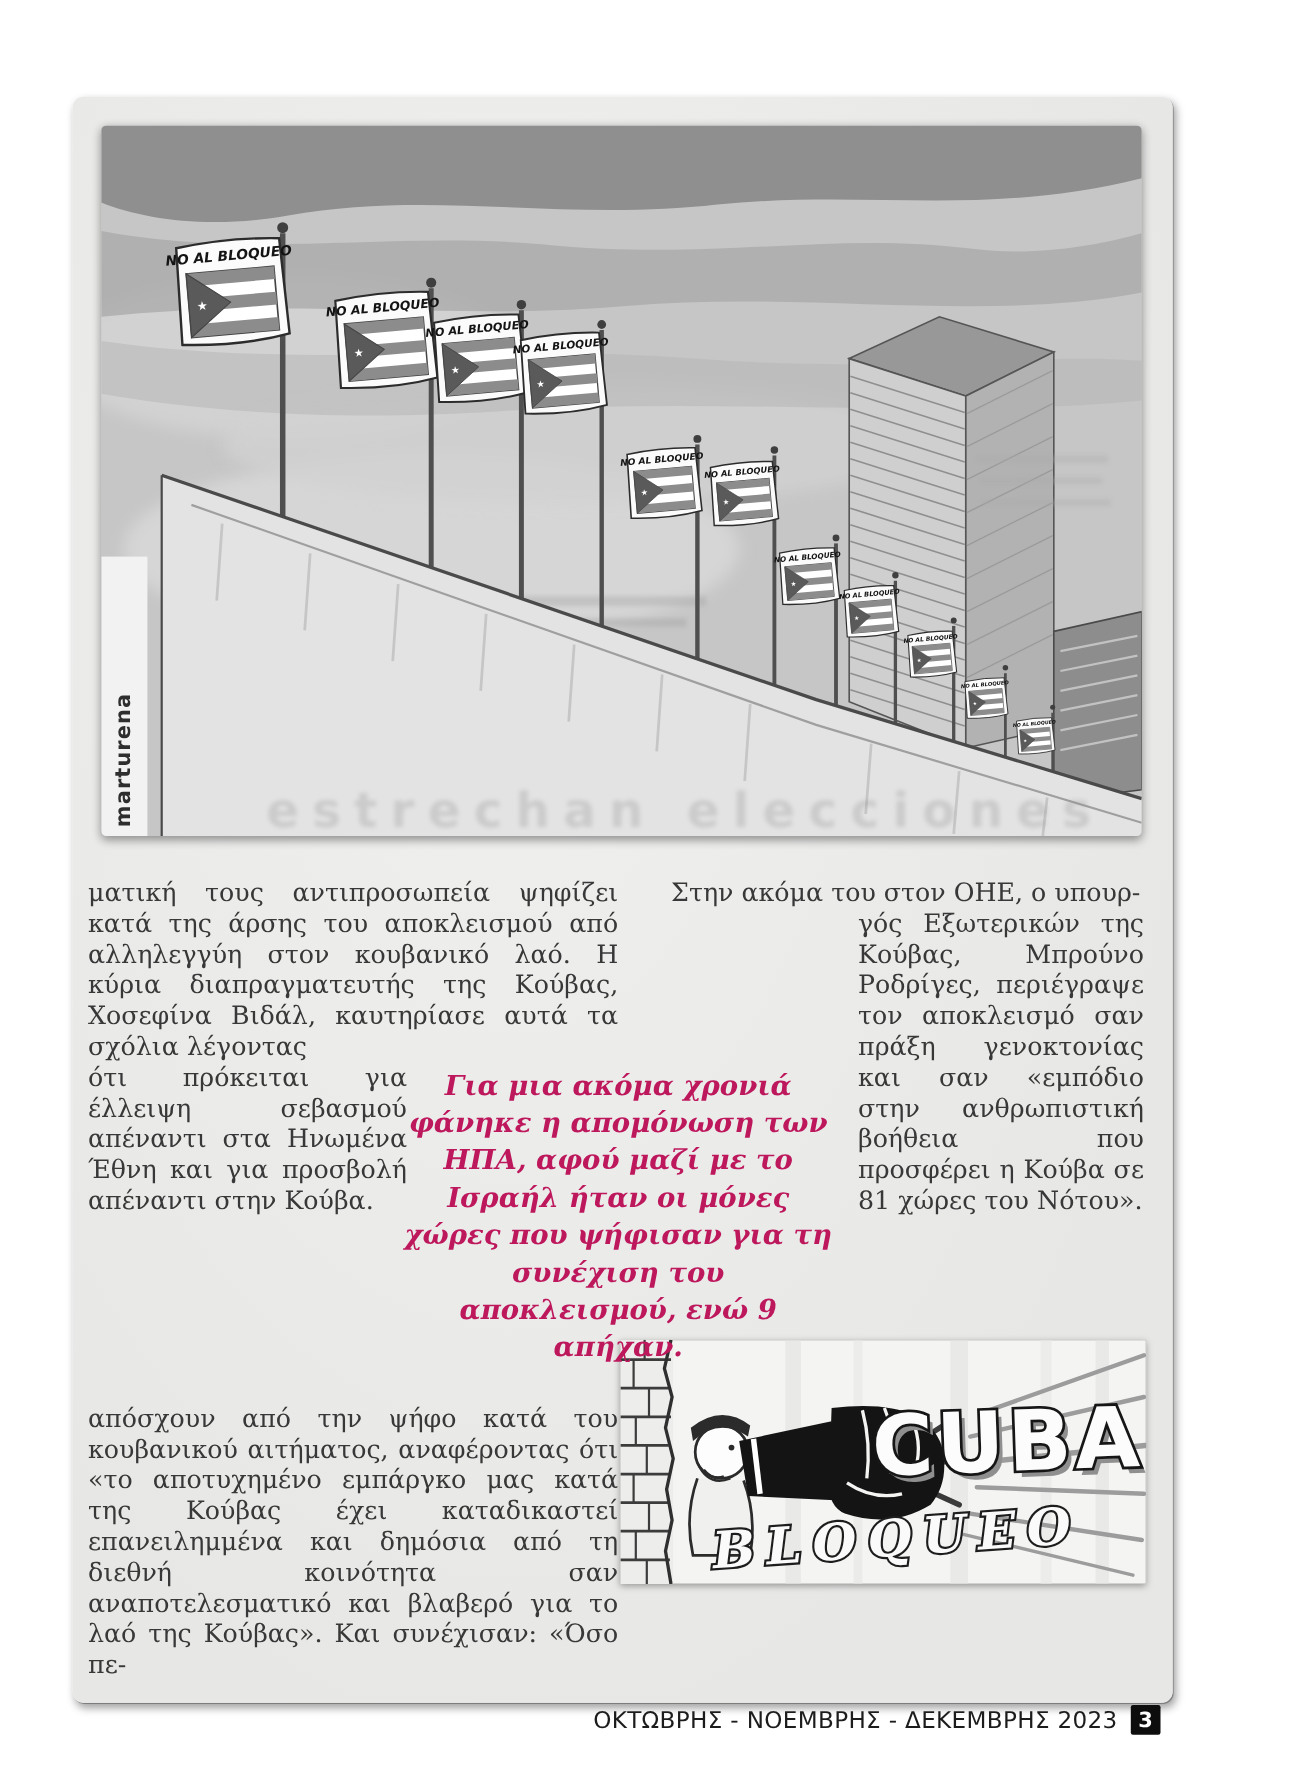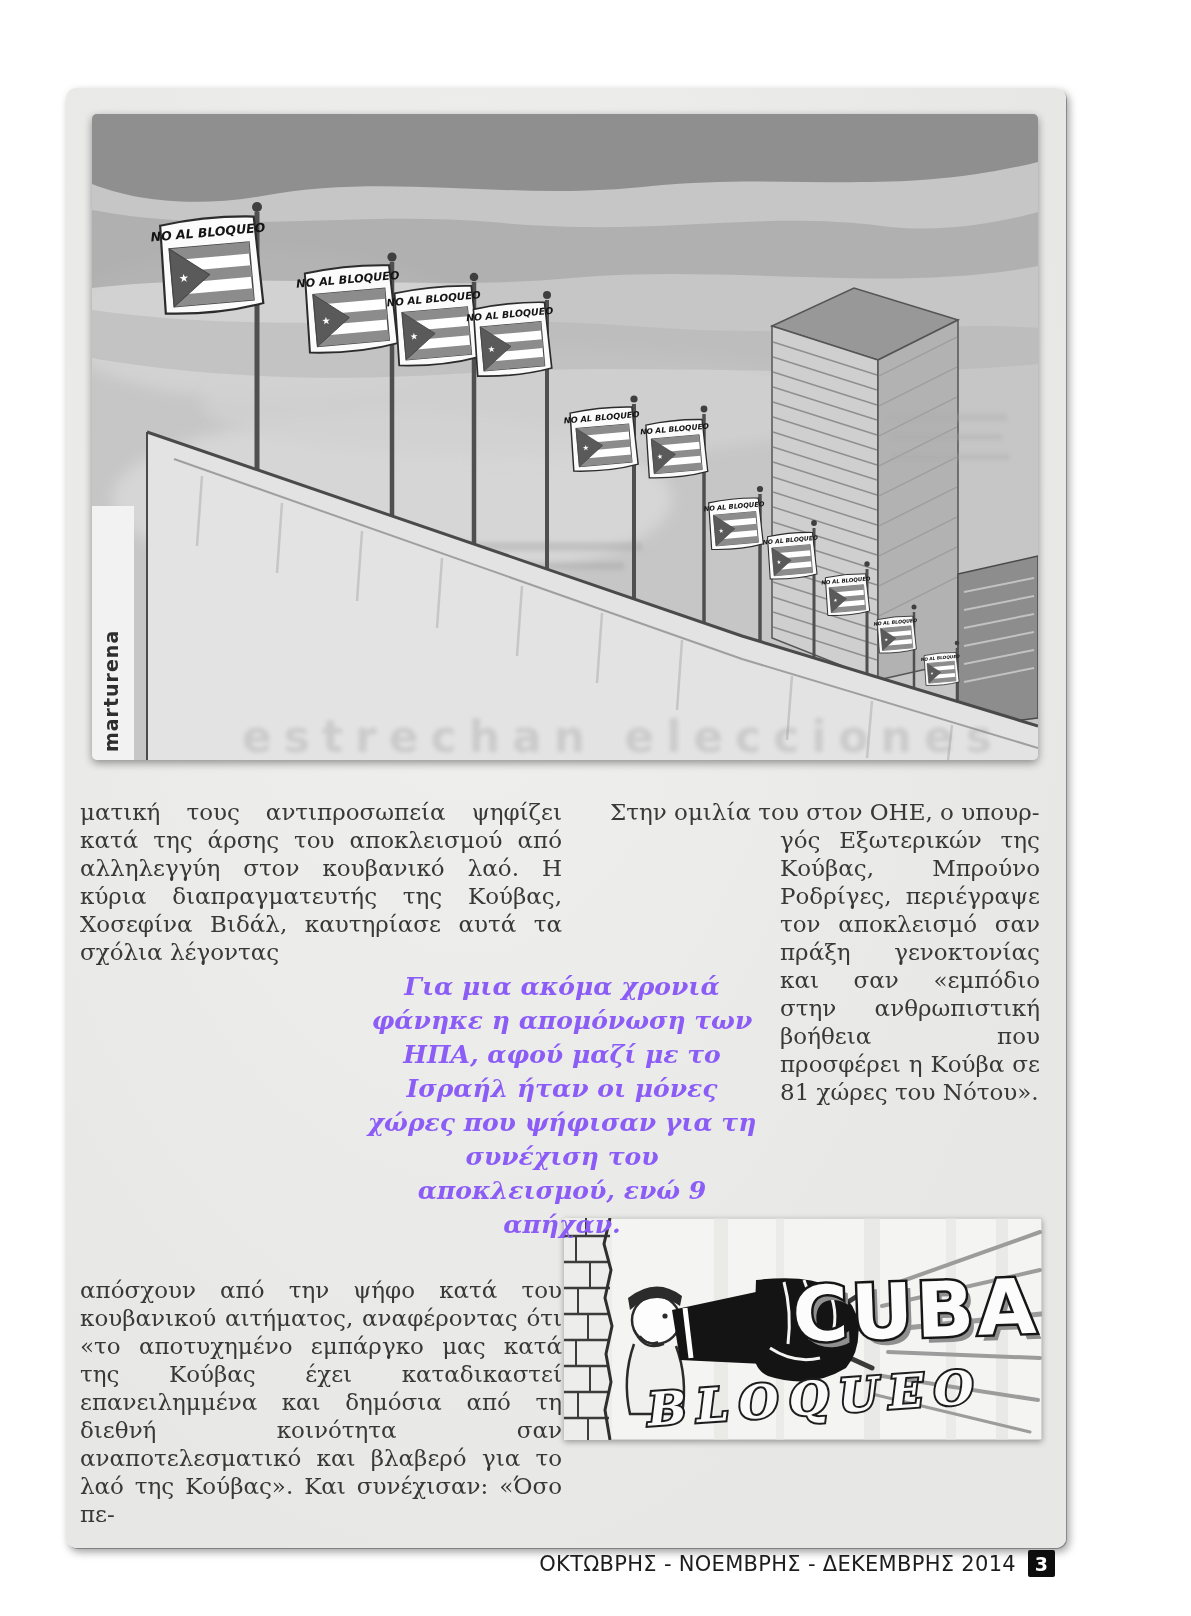--- a/index.html
+++ b/index.html
@@ -14,21 +14,21 @@
   .col{position:absolute;font-size:23px;line-height:28px;color:#383838;}
   .col p{margin:0;text-align:justify;}
   .col p.ind{text-indent:34px;}
   .col-left{left:80px;top:798px;width:482px;}
   .col-right{left:576px;top:798px;width:464px;}
   .spacer-right{float:right;width:192px;height:310px;}
   .spacer-left{float:left;width:204px;height:280px;}
   .clear-r{clear:right;}
   .pull-quote{position:absolute;left:366px;top:970px;width:392px;z-index:5;
               font-style:italic;font-weight:bold;font-size:25px;line-height:34px;
-              color:#8b5cf6;text-align:center;}
+              color:#be185d;text-align:center;}
   .poster{position:absolute;left:564px;top:1218px;width:478px;height:222px;
           box-shadow:0 2px 6px rgba(0,0,0,.35);background:#f4f4f2;}
   .footer{position:absolute;top:1550px;right:136px;display:flex;align-items:center;gap:12px;
           font-family:"DejaVu Sans", sans-serif;font-size:21px;color:#1c1c1c;letter-spacing:.3px;}
   .page-num{width:27px;height:27px;background:#0d0d0d;color:#fff;display:flex;align-items:center;
             justify-content:center;font-weight:bold;font-size:19px;border-radius:2px;
             font-family:"DejaVu Sans", sans-serif;}
 </style>
 </head>
 <body>
@@ -227,25 +227,26 @@
         <rect x="0" y="392" width="42" height="254" fill="#f2f2f2"></rect>
         <text transform="translate(26,638) rotate(-90)" font-family="DejaVu Sans, sans-serif" font-size="19" font-weight="bold" letter-spacing="1" fill="#2e2e2e">marturena</text>
       </g>
     </svg>
   </div>
 
   <div class="article">
     <div class="col col-left">
       <p>ματική τους αντιπροσωπεία ψηφίζει κατά της άρσης του αποκλεισμού από αλληλεγγύη στον κουβανικό λαό. Η κύρια διαπραγματευτής της Κούβας, Χοσεφίνα Βιδάλ, καυτηρίασε αυτά τα σχόλια λέγοντας</p>
       <div class="spacer-right"></div>
+      <p>ότι πρόκειται για έλλειψη σεβασμού απέναντι στα Ηνωμένα Έθνη και για προσβολή απέναντι στην Κούβα.</p>
       <p class="clear-r">απόσχουν από την ψήφο κατά του κουβανικού αιτήματος, αναφέροντας ότι «το αποτυχημένο εμπάργκο μας κατά της Κούβας έχει καταδικαστεί επανειλημμένα και δημόσια από τη διεθνή κοινότητα σαν αναποτελεσματικό και βλαβερό για το λαό της Κούβας». Και συνέχισαν: «Όσο πε-</p>
     </div>
 
     <div class="col col-right">
-      <p class="ind">Στην ομιλία του στον ΟΗΕ, ο υπουρ-</p>
+      <p class="ind">Στην ακόμα του στον ΟΗΕ, ο υπουρ-</p>
       <div class="spacer-left"></div>
       <p>γός Εξωτερικών της Κούβας, Μπρούνο Ροδρίγες, περιέγραψε τον αποκλεισμό σαν πράξη γενοκτονίας και σαν «εμπόδιο στην ανθρωπιστική βοήθεια που προσφέρει η Κούβα σε 81 χώρες του Νότου».</p>
     </div>
 
     <div class="pull-quote">Για μια ακόμα χρονιά φάνηκε η απομόνωση των ΗΠΑ, αφού μαζί με το Ισραήλ ήταν οι μόνες χώρες που ψήφισαν για τη συνέχιση του αποκλεισμού, ενώ 9 απήχαν.</div>
   </div>
 
   <div class="poster">
     <svg width="478" height="222" viewBox="0 0 478 222">
       <rect x="0" y="0" width="478" height="222" fill="#f4f4f2" stroke="#b5b5b5" stroke-width="1"></rect>
@@ -288,16 +289,16 @@
       </g>
       <g font-family="DejaVu Sans, sans-serif" font-weight="bold" font-size="76" letter-spacing="3" text-anchor="middle">
         <text x="357" y="125" fill="#8f8f8f" transform="rotate(-2 357 105)">CUBA</text>
         <text x="352" y="119" fill="#fcfcfc" stroke="#161616" stroke-width="5" style="paint-order:stroke" transform="rotate(-2 352 100)">CUBA</text>
       </g>
       <text x="252" y="196" text-anchor="middle" font-family="DejaVu Serif, serif" font-style="italic" font-weight="bold" font-size="46" letter-spacing="10" fill="#fafafa" stroke="#1d1d1d" stroke-width="4" style="paint-order:stroke" transform="rotate(-4 252 186)">BLOQUEO</text>
     </svg>
   </div>
 
   <div class="footer">
-    <span>ΟΚΤΩΒΡΗΣ - ΝΟΕΜΒΡΗΣ - ΔΕΚΕΜΒΡΗΣ 2014</span>
+    <span>ΟΚΤΩΒΡΗΣ - ΝΟΕΜΒΡΗΣ - ΔΕΚΕΜΒΡΗΣ 2023</span>
     <span class="page-num">3</span>
   </div>
 </div>
 
 </body></html>

